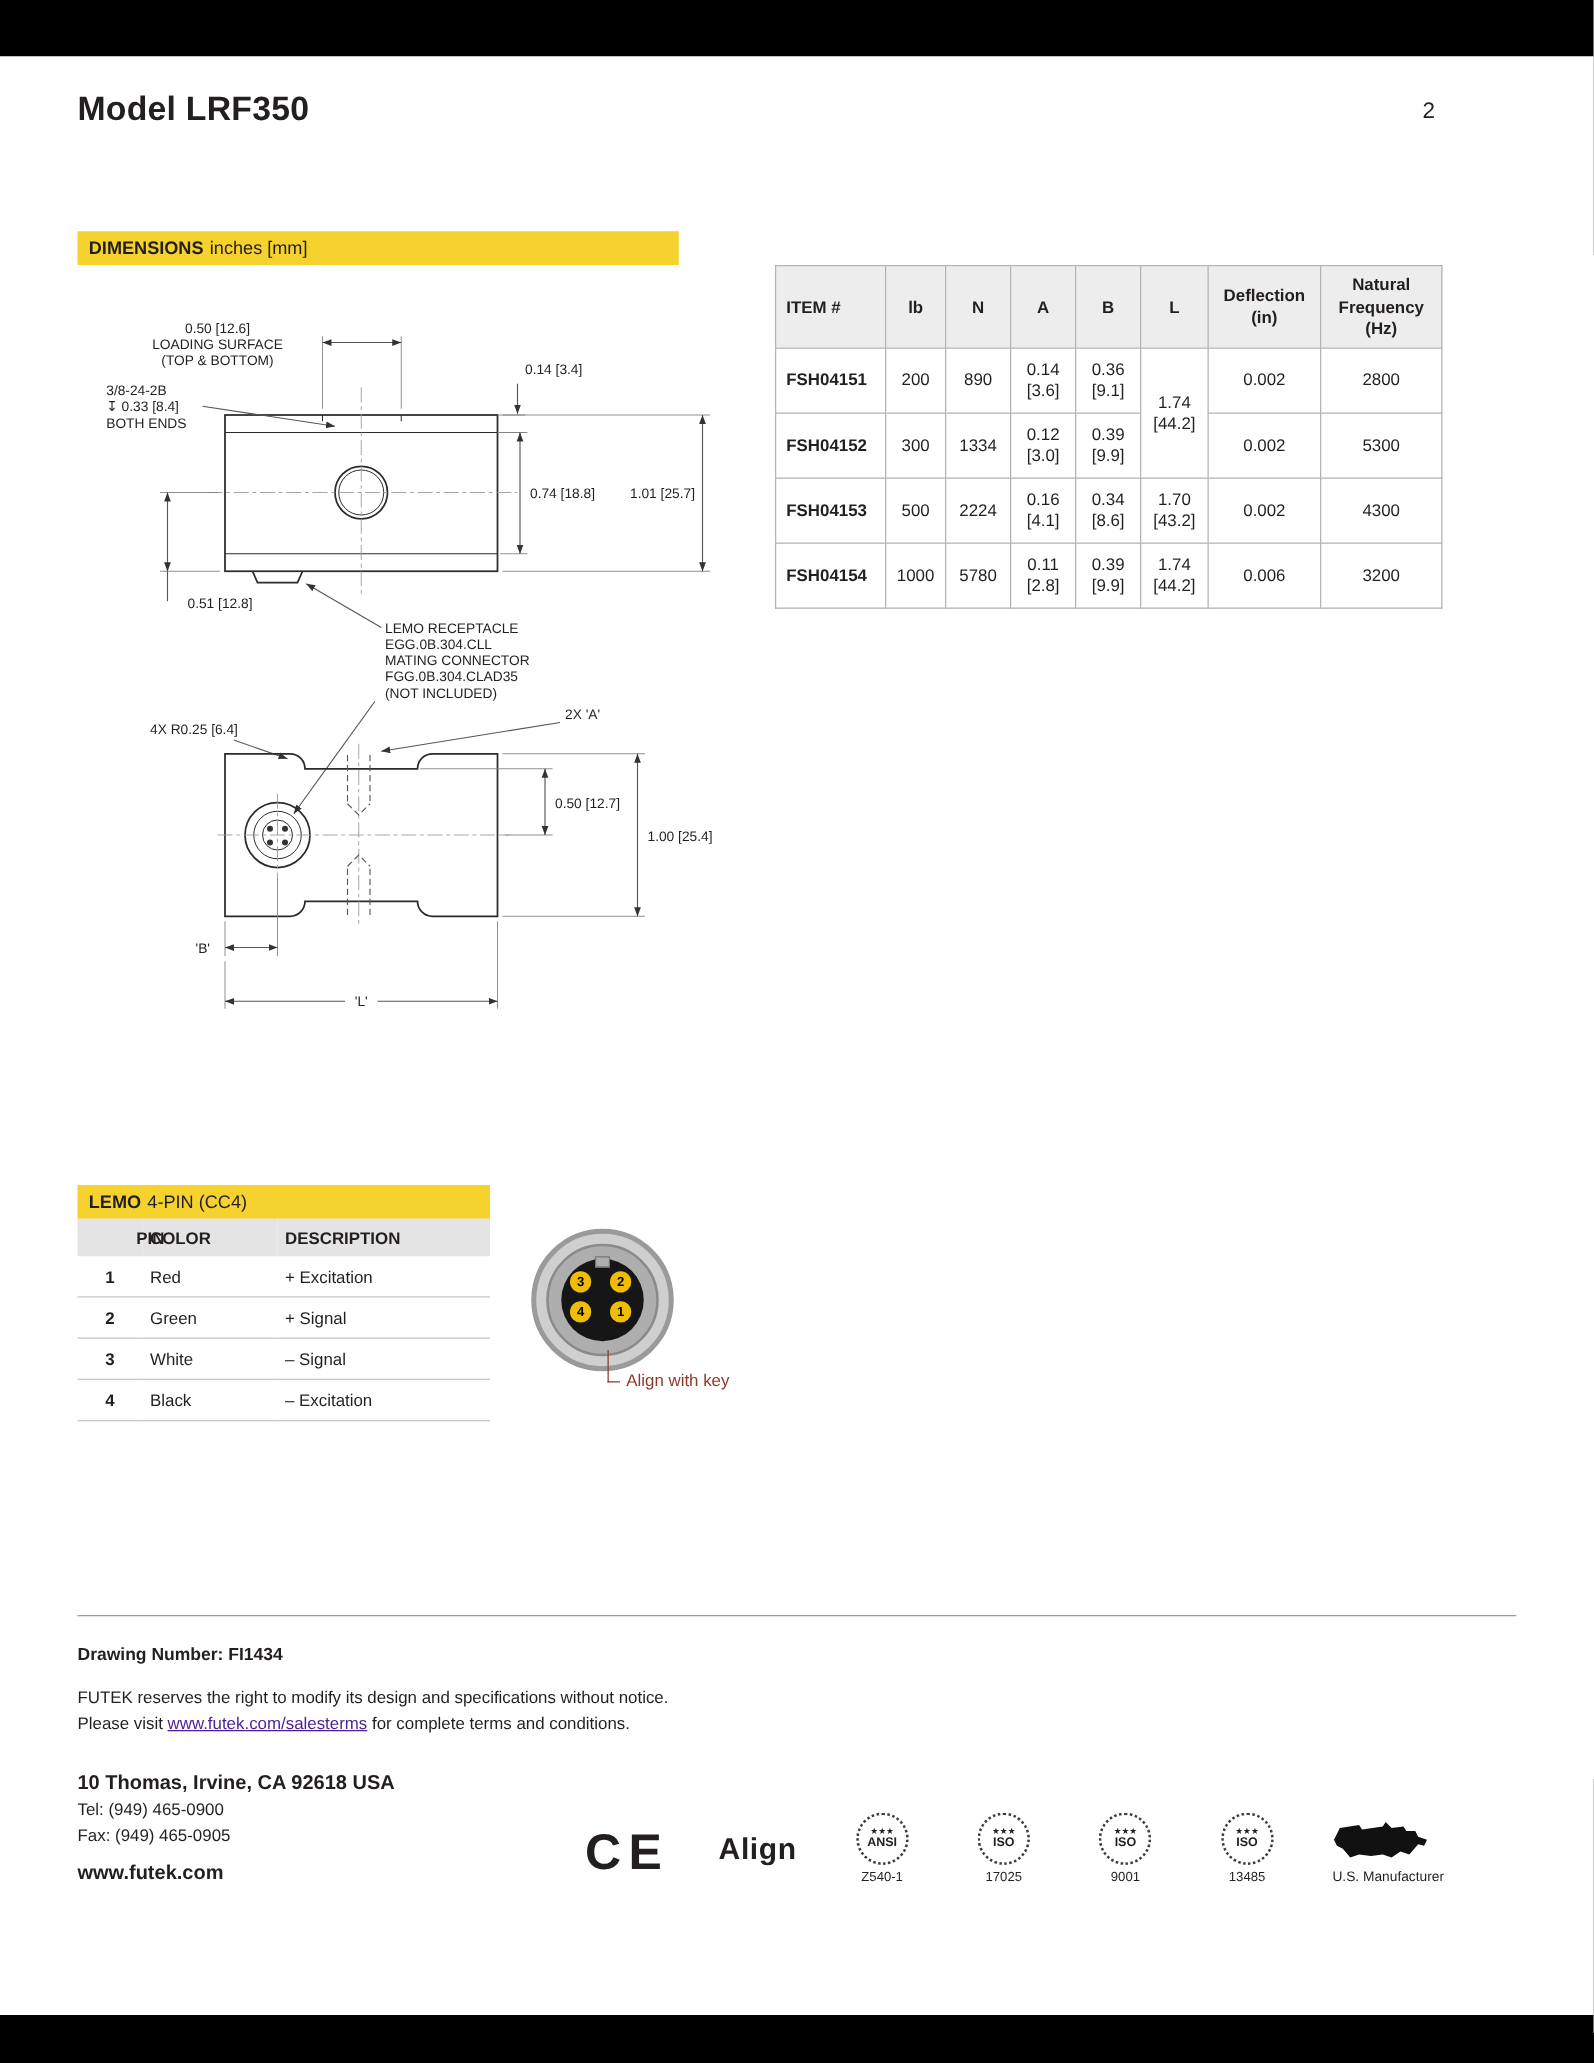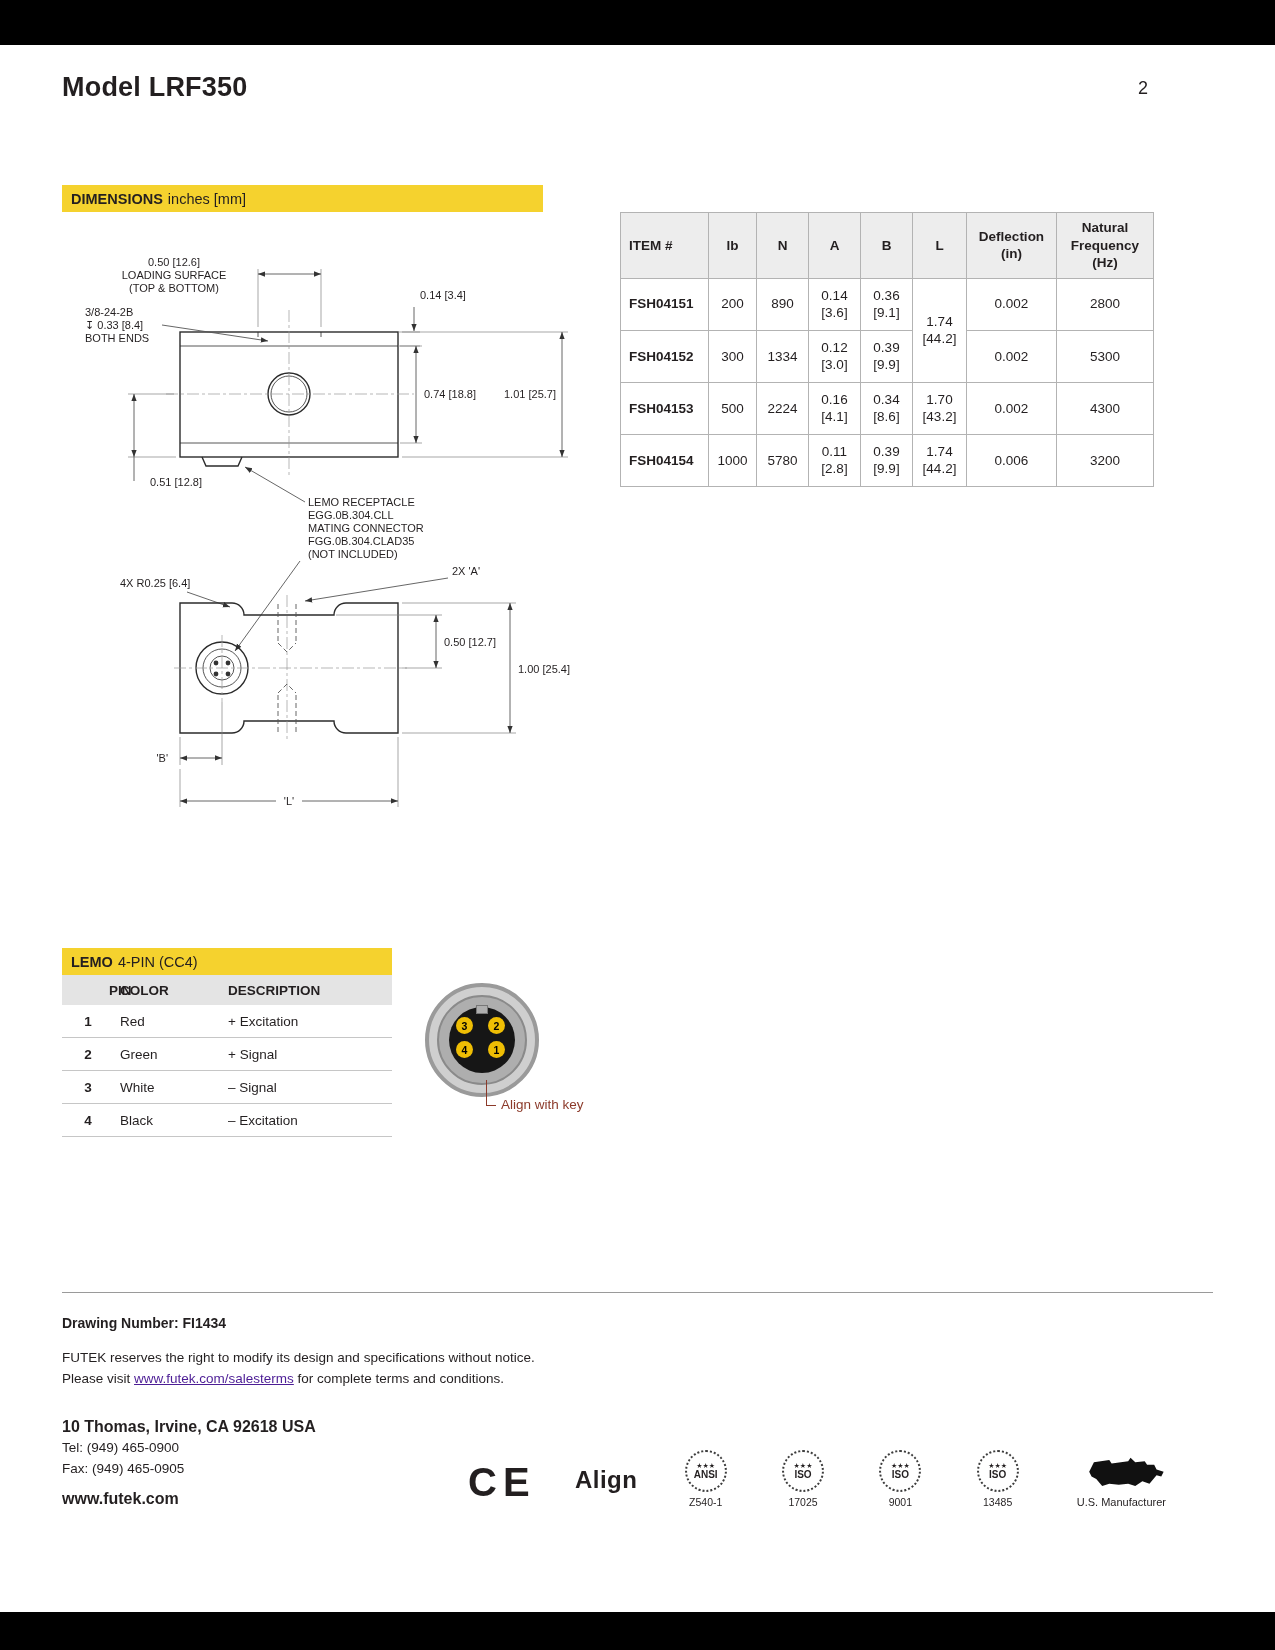--- a/index.html
+++ b/index.html
@@ -70,21 +70,21 @@
   .f-web{left:62px;top:1490px;font-size:16px;font-weight:bold;}
   .logos{left:468px;top:1438px;width:698px;height:70px;display:flex;align-items:flex-end;justify-content:space-between;}
   .ce{font-size:40px;font-weight:bold;letter-spacing:6px;line-height:1;margin-bottom:6px;}
   .rohs{font-size:24px;font-weight:bold;margin-bottom:14px;letter-spacing:.5px;}
   .badge{width:58px;display:flex;flex-direction:column;align-items:center;}
   .badge-circle{width:42px;height:42px;border-radius:50%;border:2px dotted #3c3c3c;display:flex;
                 flex-direction:column;align-items:center;justify-content:center;box-sizing:border-box;}
   .badge-star{font-size:7px;line-height:1;}
   .badge-name{font-size:10px;font-weight:bold;line-height:1.1;}
   .badge-sub{font-size:10.5px;margin-top:4px;}
-  .usblock{display:flex;flex-direction:column;align-items:flex-end;width:100px;}
+  .usblock{display:flex;flex-direction:column;align-items:flex-start;width:100px;}
   .usblock .cap{font-size:11px;margin-top:3px;}
 </style>
 </head>
 <body>
 
 <div class="page">
   <div class="abs bar-top"></div>
 
   <div class="abs title">Model LRF350</div>
   <div class="abs pagenum">2</div>

